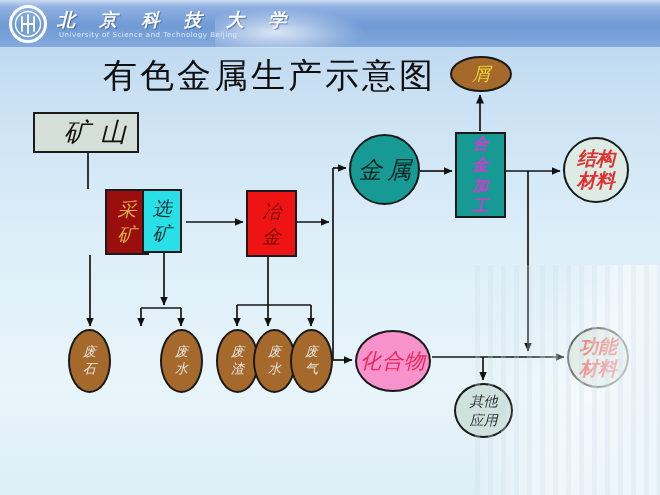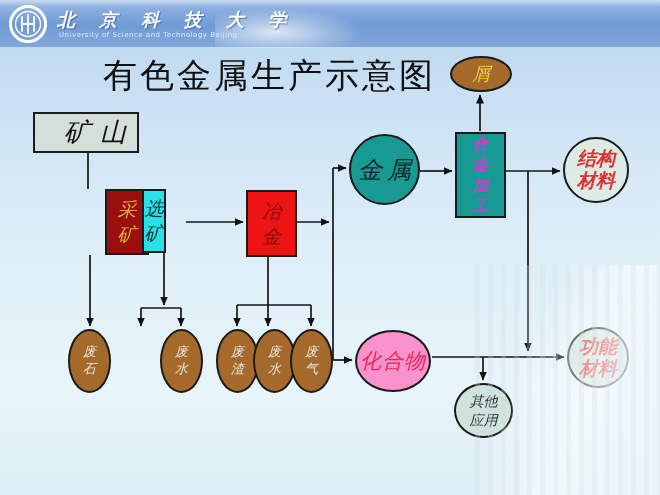--- a/index.html
+++ b/index.html
@@ -50,21 +50,21 @@
     font-family:"DejaVu Serif", serif; font-style:italic;
   }
   .round { border-radius:50%; }
   .vstack { width:1.1em; word-break:break-all; line-height:1.3; margin:auto; text-align:center;font-style:italic; }
   .wrap2 { word-break:break-all; line-height:1.15; margin:auto; text-align:center; }
 
   #node-mine { left:33px; top:112px; width:106px; height:41px;
     background:#d5dfd9; color:#111; font-size:26px; letter-spacing:10px; padding-left:28px; }
   #node-mining { left:69px; top:189px; width:44px; height:66px;
     background:#9b0e0e; color:#e0b045; font-size:19px;margin-left:36px; }
-  #node-dressing { left:142px; top:189px; width:24px; height:64px;
+  #node-dressing { left:142px; top:189px; width:40px; height:64px;
     background:#29dfe8; color:#12302e; font-size:19px; }
   #node-metallurgy { left:246px; top:190px; width:51px; height:67px;
     background:#ee1414; color:#7d0808; font-size:19px; }
   #node-metal { left:349px; top:134px; width:71px; height:71px;
     background:#179a94; color:#0c2422; font-size:24px; letter-spacing:5px; padding-left:5px; }
   #node-alloy { left:455px; top:132px; width:51px; height:86px;
     background:#179a94; color:#cb3ecb; font-size:16px; font-weight:600; }
   #node-scrap { left:450px; top:56px; width:62px; height:36px;
     background:#a56a2b; color:#f0d23e; font-size:18px; }
   #node-structural { left:563px; top:137px; width:66px; height:66px;

